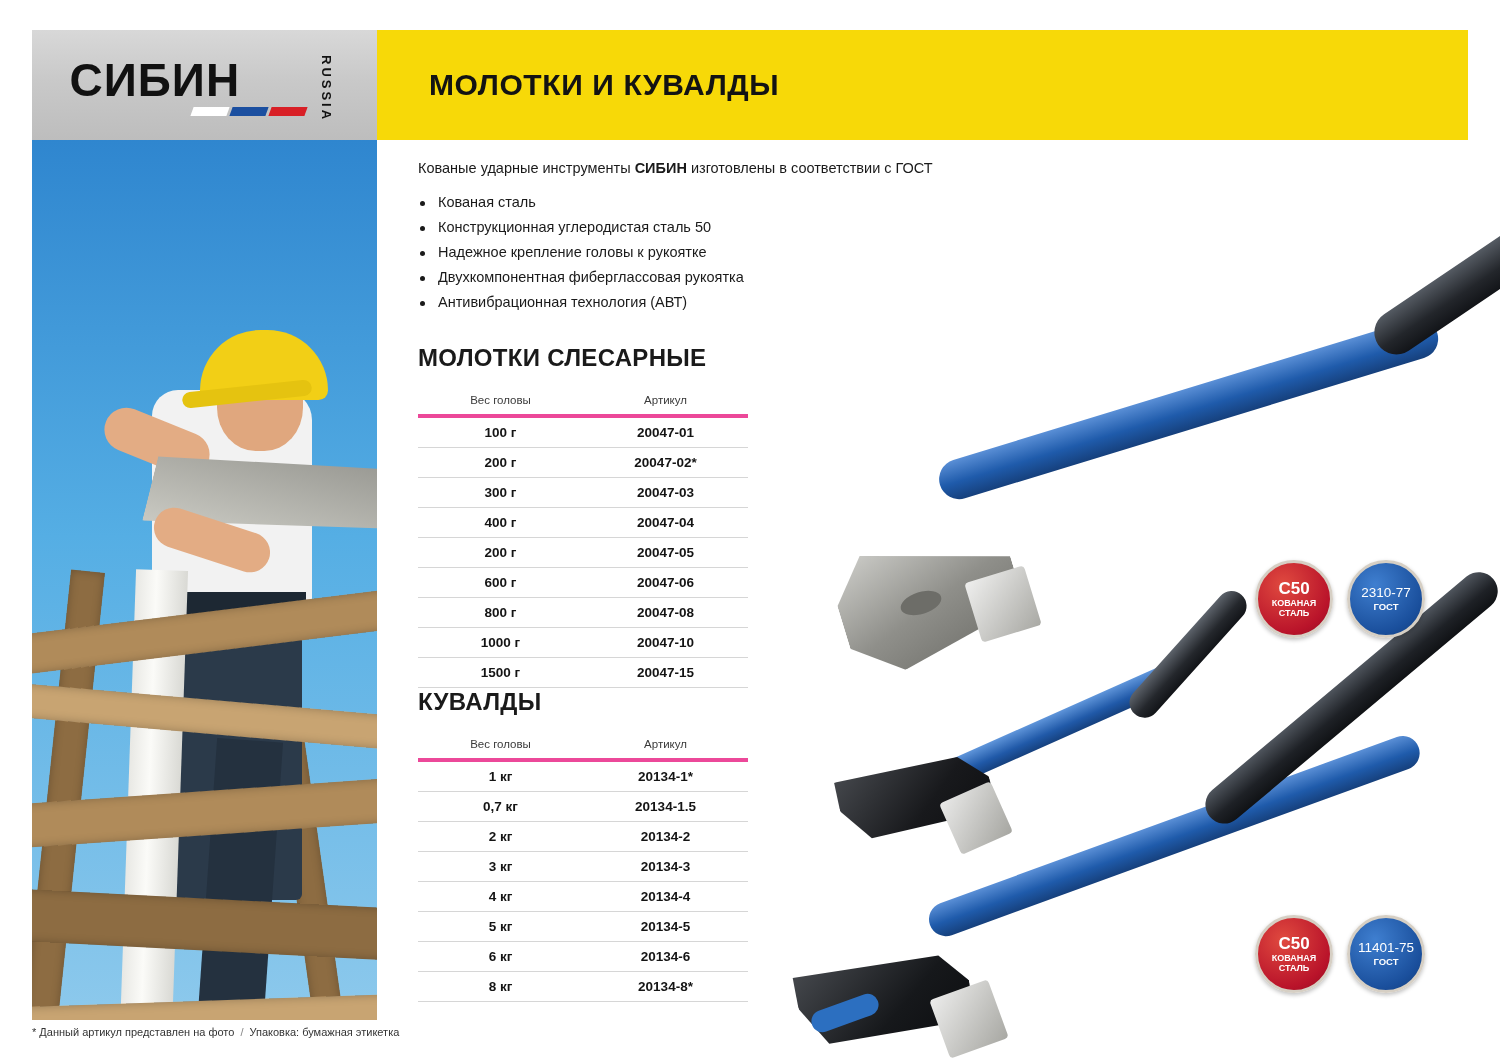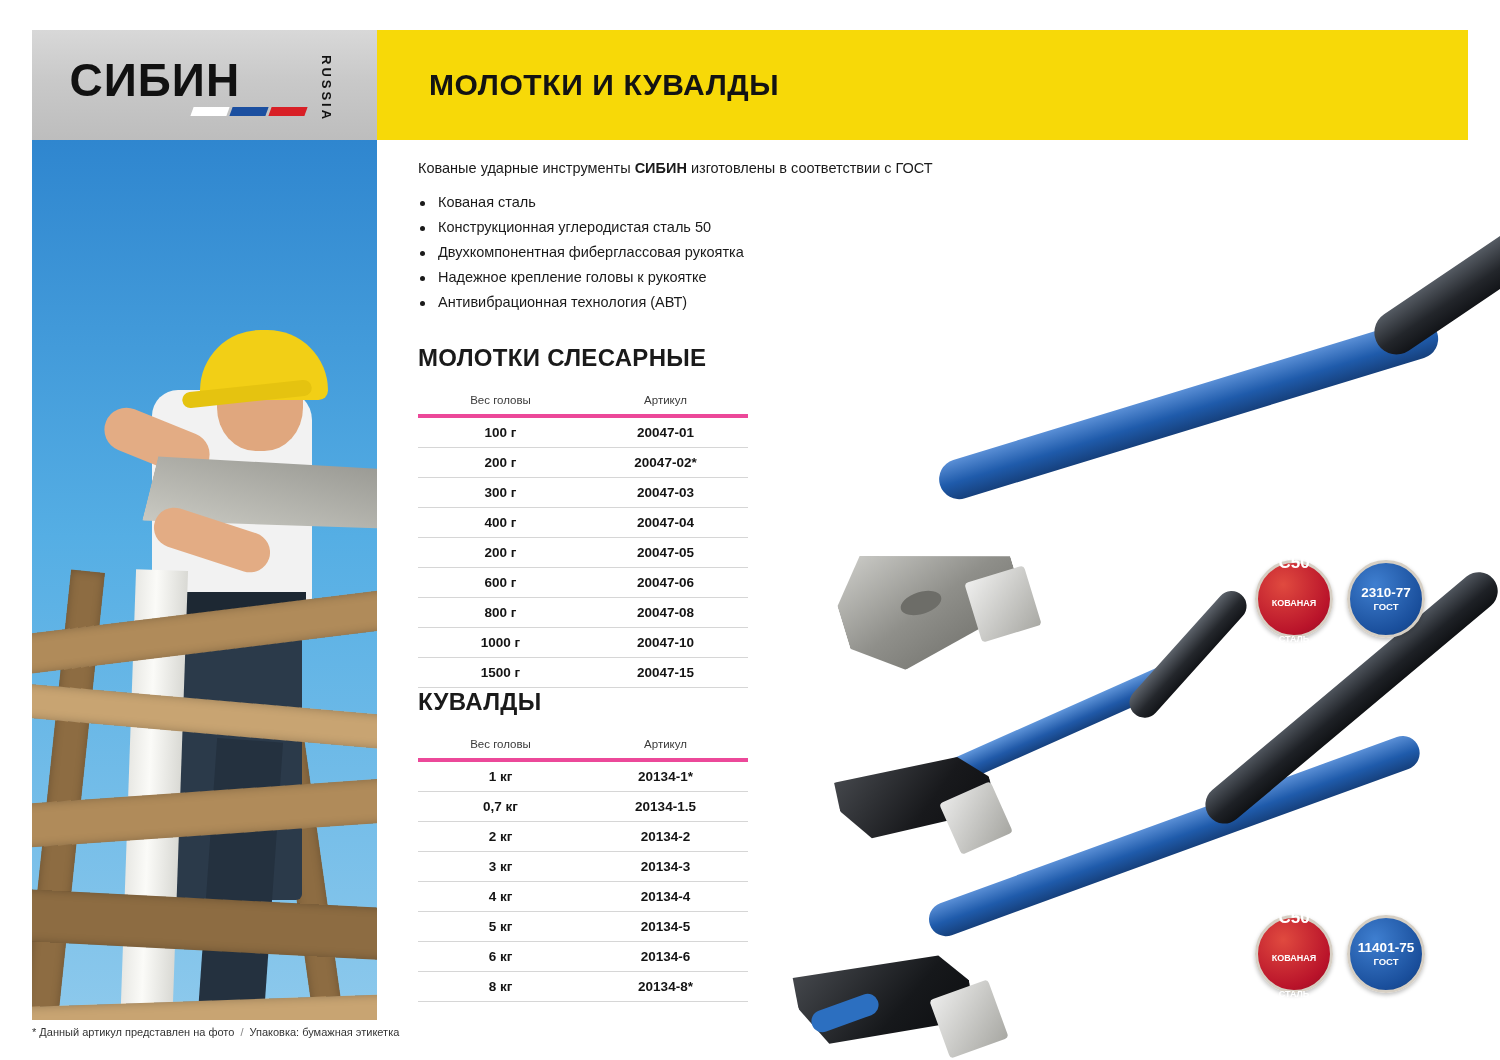--- a/index.html
+++ b/index.html
@@ -259,30 +259,29 @@
   .bg2 { left:1255px; top:915px; }
   .badge {
     width:78px; height:78px; border-radius:50%;
     display:flex; flex-direction:column; align-items:center; justify-content:center;
     color:#fff; text-align:center; line-height:1.05;
     box-shadow:0 2px 4px rgba(0,0,0,.25);
   }
   .badge.red {
     background:radial-gradient(circle at 35% 30%,#e04a3f,#b9132a 70%,#8d0d20);
     border:3px solid #d6cfc4;
-    gap:26px;
   }
   .badge.blue {
     background:radial-gradient(circle at 35% 30%,#3f7fd0,#1a4f9c 70%,#123a76);
     border:3px solid #d6cfc4;
   }
   .badge .b1 { font-size:17px; font-weight:bold; }
   .badge .b2 { font-size:9px; font-weight:bold; margin-top:2px; }
   .badge .b3 { font-size:9px; font-weight:bold; }
-  .badge .n1 { font-size:13.5px; font-weight:bold; }
+  .badge .n1 { font-size:13.5px; font-weight:normal; }
   .badge .n2 { font-size:9.5px; font-weight:bold; margin-top:2px; }
 </style>
 </head>
 <body>
 
 <div class="header">
   <div class="logo-box">
     <div class="logo-inner">
       <div class="logo-word">СИБИН</div>
       <div class="logo-russia">RUSSIA</div>
@@ -321,22 +320,22 @@
 
 </div>
 
 <div class="content">
 
   <p class="lead"><span>Кованые ударные инструменты </span><b>СИБИН</b><span> изготовлены в соответствии с ГОСТ</span></p>
 
   <ul class="features">
     <li>Кованая сталь</li>
     <li>Конструкционная углеродистая сталь 50</li>
+    <li>Надежное крепление головы к рукоятке</li>
     <li>Двухкомпонентная фиберглассовая рукоятка</li>
-    <li>Надежное крепление головы к рукоятке</li>
     <li>Антивибрационная технология (АВТ)</li>
   </ul>
 
   <h2 class="section">МОЛОТКИ СЛЕСАРНЫЕ</h2>
   <table class="table">
     <thead>
       <tr>
         <th>Вес головы</th>
         <th>Артикул</th>
       </tr>

